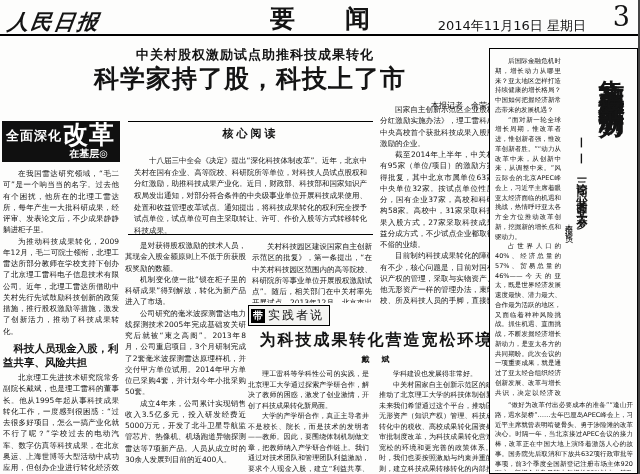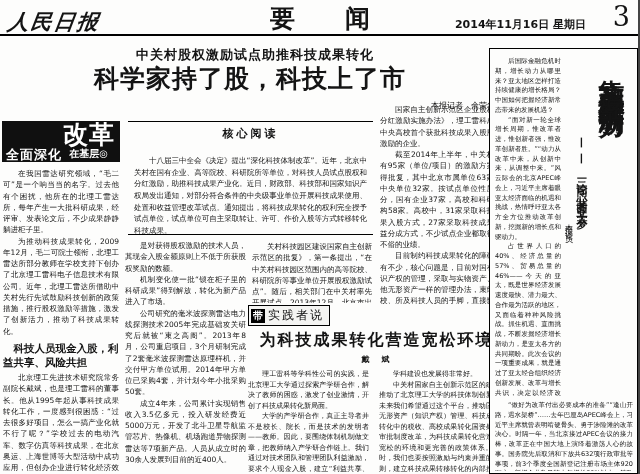--- a/index.html
+++ b/index.html
@@ -9,36 +9,36 @@
     background:#fdfdfc; color:#141414; overflow:hidden;
     font-family:"DejaVu Sans", sans-serif;
     border-right:2px solid #444;
   }
   
   #header { position:absolute; left:0; top:0; width:640px; height:36px; border-bottom:2px solid #000; }
   #masthead { position:absolute; left:8px; top:8px; font-family:"DejaVu Serif", serif;
     font-size:21px; font-weight:bold; font-style:italic; transform:skewX(-8deg); letter-spacing:2px; }
   #section-title { position:absolute; left:50%; top:2px; transform:translateX(-50%);
     font-size:25px; font-weight:900; white-space:nowrap;text-align:right; }
-  #hdr-date { position:absolute; right:54px; top:17px; font-size:11px; font-weight:bold;margin-left:35px; }
+  #hdr-date { position:absolute; right:54px; top:17px; font-size:13px; font-weight:normal;margin-left:35px; }
   #page-num { position:absolute; right:10px; top:1px; font-size:27px; font-family:"DejaVu Serif", serif; }
   
   #kicker { position:absolute; left:30px; top:46px; width:450px; text-align:center;
     font-size:13px; font-weight:bold; letter-spacing:1px; }
   #headline { position:absolute; left:5px; top:62px; width:490px; text-align:center;
     font-size:25px; font-weight:900; letter-spacing:1px; white-space:nowrap; }
   #byline { position:absolute; left:5px; top:100px; width:490px; text-align:right; font-size:8px; }
   
   #core-box { position:absolute; left:128px; top:121px; width:245px; height:114px;
     border-top:1.5px solid #000; border-bottom:1.5px solid #000; padding:4px 6px; overflow:hidden; }
   #core-title { text-align:center; font-size:11px; font-weight:bold; letter-spacing:3px; margin-bottom:14px; }
   #core-body { font-size:7.5px; line-height:1.55; text-align:justify; text-indent:2em; }
   
   #reform-logo { position:absolute; left:2px; top:121px; width:118px; height:41px; background:#101010; color:#fff; }
-  .rl-1 { position:absolute; left:4px; top:6px; font-size:13px; font-weight:bold; letter-spacing:1px;margin-top:19px; }
+  .rl-1 { position:absolute; left:4px; top:6px; font-size:13px; font-weight:bold; letter-spacing:1px; }
   .rl-2 { position:absolute; right:5px; top:-3px; font-size:25px; font-weight:900; letter-spacing:1px; }
   .rl-3 { position:absolute; right:12px; bottom:1px; font-size:10px; font-weight:bold; }
   
   .col { position:absolute; overflow:hidden; }
   #col1 { left:3px;   top:168px; width:116px; height:306px; }
   #col2 { left:125px; top:240px; width:121px; height:234px; }
   #col3 { left:252px; top:241px; width:120px; height:62px;  }
   #col4 { left:380px; top:104px; width:122px; height:200px; }
   .col p  { font-size:7.5px; line-height:1.5; text-align:justify; text-indent:2em; }
   .col h3 { font-size:10.5px; line-height:1.35; font-weight:bold; margin:4px 0 3px; text-indent:1em; }

